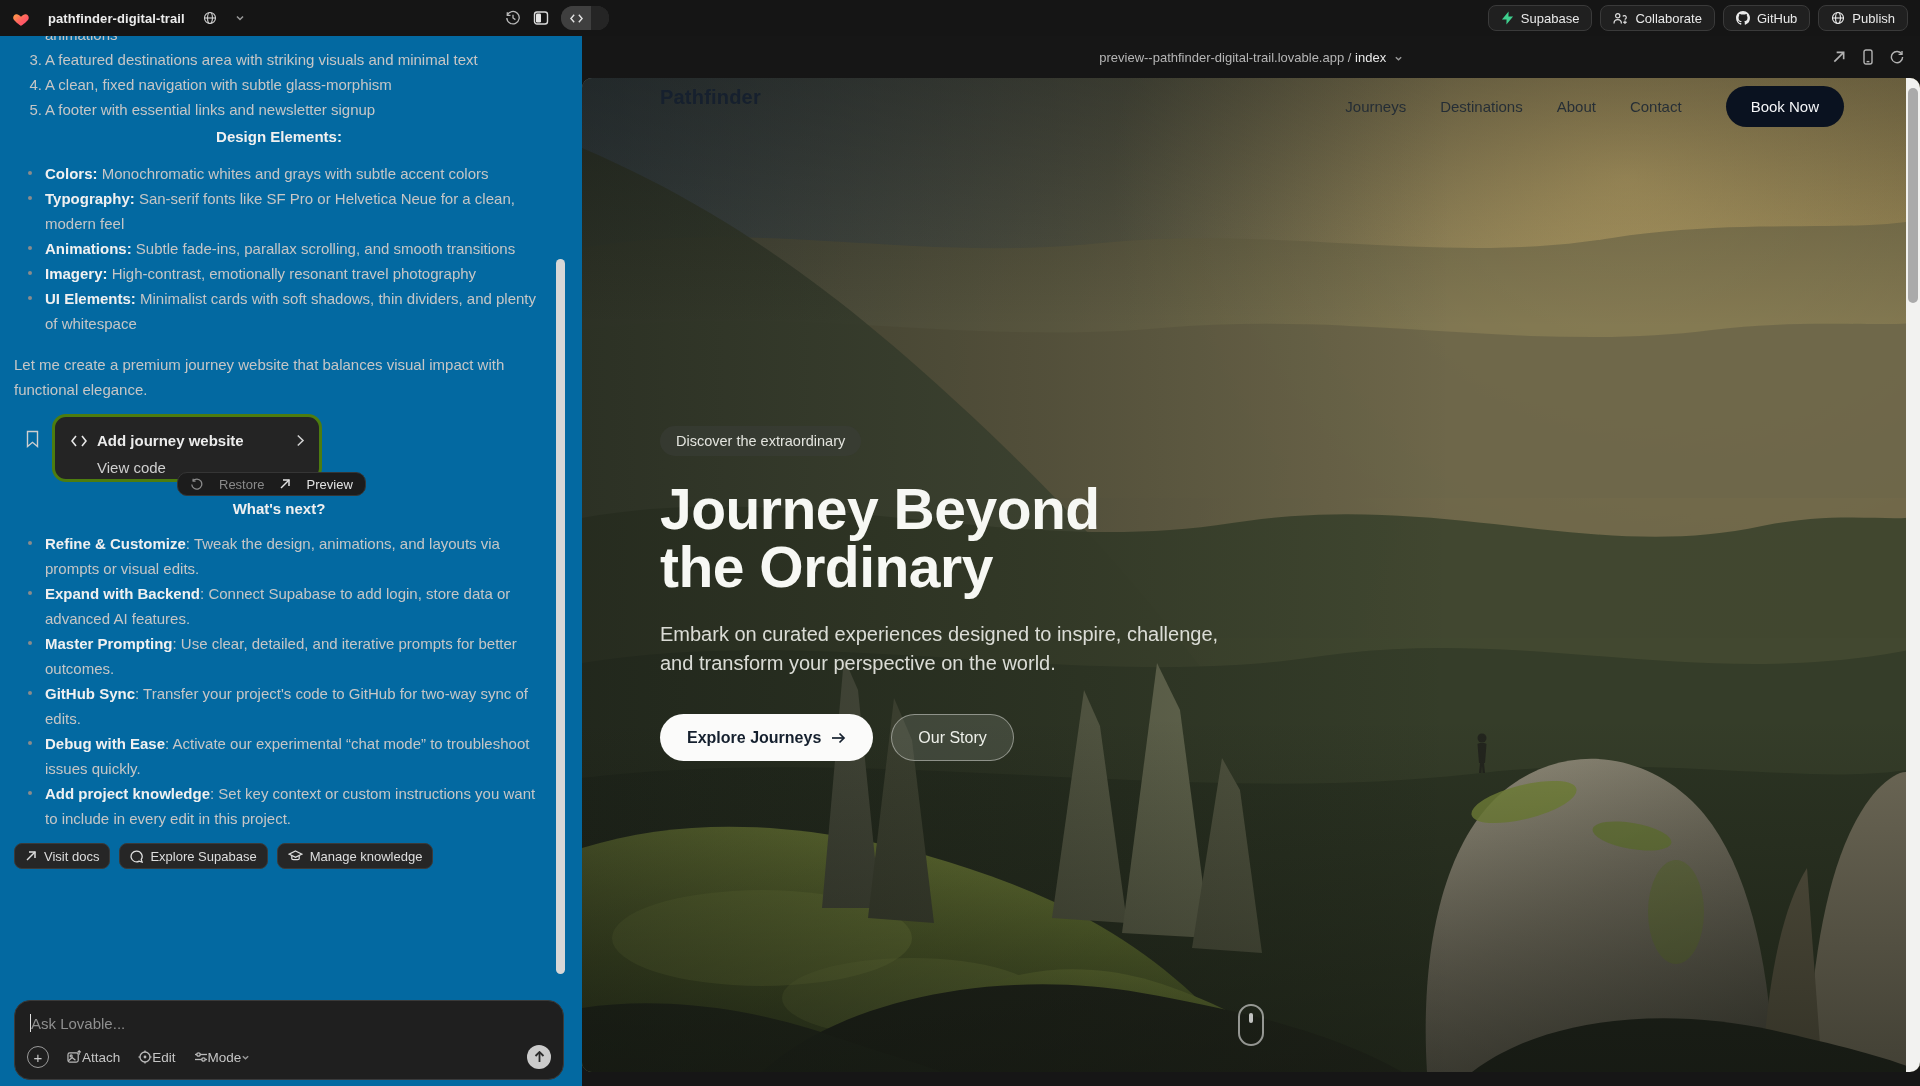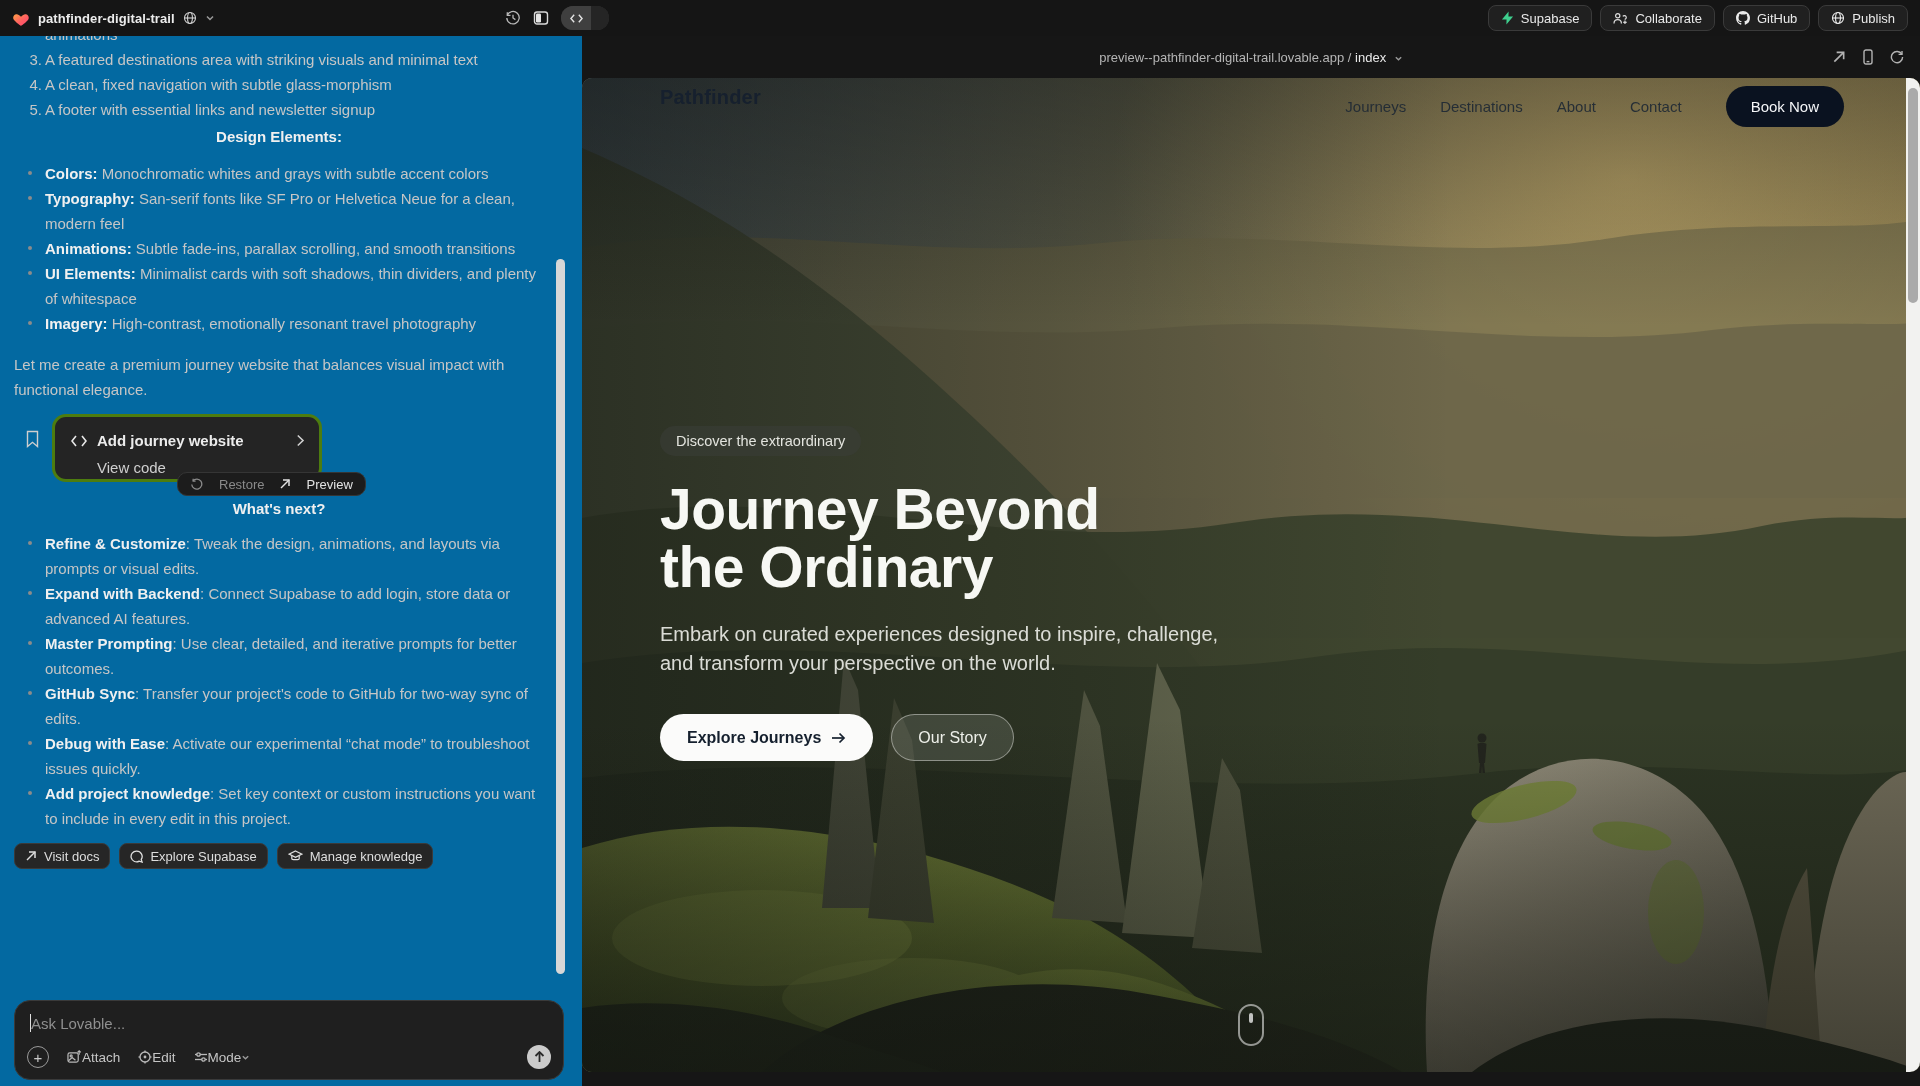--- a/index.html
+++ b/index.html
@@ -3,21 +3,21 @@
 <meta charset="utf-8">
 <style>
   * { margin:0; padding:0; box-sizing:border-box; }
   html,body { width:1920px; height:1086px; overflow:hidden; background:#161616;
     font-family:"Liberation Sans", sans-serif; }
   svg { display:block; }
 
   
   .topbar { position:fixed; left:0; top:0; right:0; height:36px; background:#151515;
     display:flex; align-items:center; padding:0 12px; z-index:50; }
-  .tb-left { display:flex; align-items:center; gap:8px; }
+  .tb-left { display:flex; align-items:center; gap:18px; }
   .project-name { color:#ececec; font-size:13px; font-weight:700; letter-spacing:.1px; }
   .tb-mid { position:absolute; left:505px; top:0; height:36px; display:flex; align-items:center; gap:12px; color:#b9b9b9; }
   .code-pill { display:flex; align-items:center; height:24px; border-radius:12px; background:#343434; overflow:hidden; }
   .code-pill .seg-a { width:30px; height:24px; display:flex; align-items:center; justify-content:center; background:#3f3f3f; color:#e3e3e3; }
   .code-pill .seg-b { width:18px; height:24px; background:#252525; }
   .tb-right { margin-left:auto; display:flex; align-items:center; gap:8px; }
   .tb-btn { display:flex; align-items:center; gap:7px; height:26px; padding:0 12px;
     background:#202020; border:1px solid #3a3a3a; border-radius:8px; color:#e9e9e9;
     font-size:13px; font-weight:500; cursor:pointer; }
 
@@ -217,22 +217,22 @@
       <li><span class="num">4.</span><span>A clean, fixed navigation with subtle glass-morphism</span></li>
       <li><span class="num">5.</span><span>A footer with essential links and newsletter signup</span></li>
     </ol>
 
     <div class="sec-heading">Design Elements:</div>
 
     <ul class="dotlist">
       <li><span class="bld">Colors:</span><span> Monochromatic whites and grays with subtle accent colors</span></li>
       <li><span class="bld">Typography:</span><span> San-serif fonts like SF Pro or Helvetica Neue for a clean, modern feel</span></li>
       <li><span class="bld">Animations:</span><span> Subtle fade-ins, parallax scrolling, and smooth transitions</span></li>
+      <li><span class="bld">Imagery:</span><span> High-contrast, emotionally resonant travel photography</span></li>
       <li><span class="bld">UI Elements:</span><span> Minimalist cards with soft shadows, thin dividers, and plenty of whitespace</span></li>
-      <li><span class="bld">Imagery:</span><span> High-contrast, emotionally resonant travel photography</span></li>
     </ul>
 
     <div class="para">Let me create a premium journey website that balances visual impact with functional elegance.</div>
 
     <div class="card-row">
       <span class="bookmark">
         <svg width="15" height="18" viewBox="0 0 15 18" fill="none" stroke="#cfcfcf" stroke-width="1.4">
           <path d="M2.5 1.5 H12.5 V16.5 L7.5 12.3 L2.5 16.5 Z"></path>
         </svg>
       </span>

